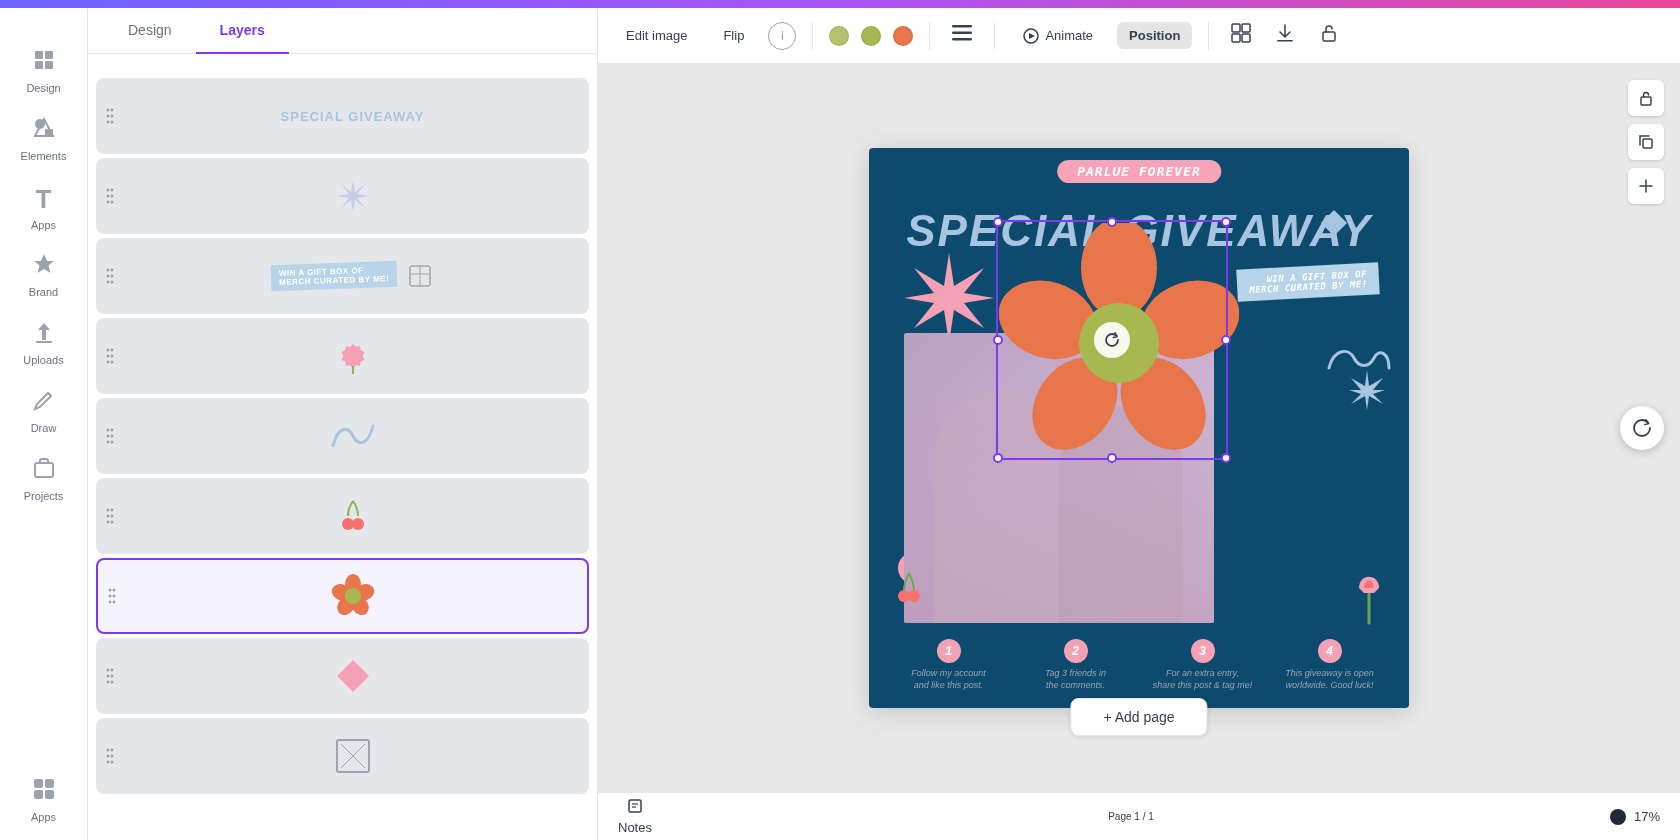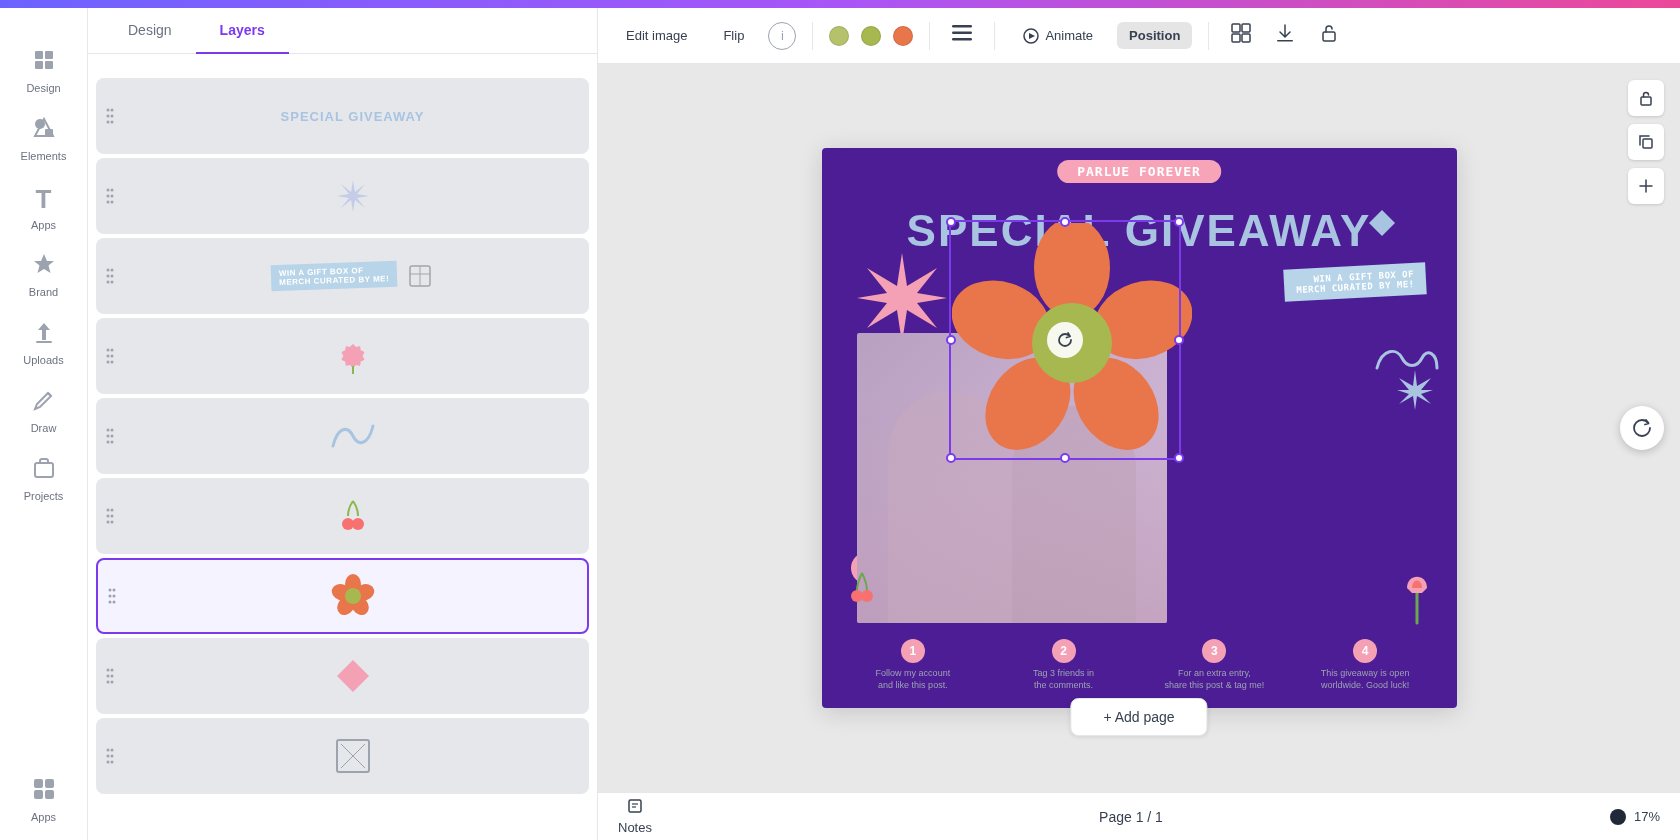--- a/index.html
+++ b/index.html
@@ -105,22 +105,22 @@
     
     #rotate-btn {
       position: absolute; right: 16px; top: 50%; transform: translateY(-50%);
       width: 44px; height: 44px; background: #fff; border-radius: 50%;
       display: flex; align-items: center; justify-content: center; cursor: pointer;
       box-shadow: 0 2px 8px rgba(0,0,0,0.2); font-size: 20px;
     }
 
     
     #design-canvas {
-      width: 635px; height: 560px; background: #4c1d95; border-radius: 4px;
-      position: relative; overflow: hidden; box-shadow: 0 4px 24px rgba(0,0,0,0.15);
+      width: 540px; height: 560px; background: #0c4a6e; border-radius: 4px;
+      position: relative; overflow: hidden; box-shadow: 0 4px 24px rgba(0,0,0,0.15); font-style: italic;
     }
 
     
     .canvas-title {
       position: absolute; top: 12px; left: 50%; transform: translateX(-50%);
       font-size: 13px; font-weight: 800; color: #fff; background: #f8a4b8;
       padding: 4px 20px; border-radius: 20px; white-space: nowrap; letter-spacing: 1px;
       font-family: monospace;
     }
 
@@ -138,21 +138,21 @@
     }
     .step-text { font-size: 9px; color: #9ca3af; text-align: center; line-height: 1.4; }
 
     
     #bottom-bar {
       background: #fff; border-top: 1px solid #e5e7eb; height: 48px;
       display: flex; align-items: center; justify-content: space-between;
       padding: 0 20px;
     }
     .notes-btn { display: flex; align-items: center; gap: 6px; font-size: 13px; color: #374151; cursor: pointer; flex-direction: column; }
-    .page-info { font-size: 14px; color: #374151; }
+    .page-info { font-size: 10px; color: #374151; }
     .zoom-info { display: flex; align-items: center; gap: 8px; font-size: 13px; color: #374151; }
     .zoom-dot { width: 16px; height: 16px; background: #1f2937; border-radius: 50%; }
 
     
     #add-page-btn {
       position: absolute; bottom: 56px; left: 50%; transform: translateX(-50%);
       background: #fff; border: 1px solid #e5e7eb; border-radius: 8px;
       padding: 10px 32px; font-size: 14px; color: #374151; cursor: pointer;
       box-shadow: 0 1px 4px rgba(0,0,0,0.1); white-space: nowrap;
     }

